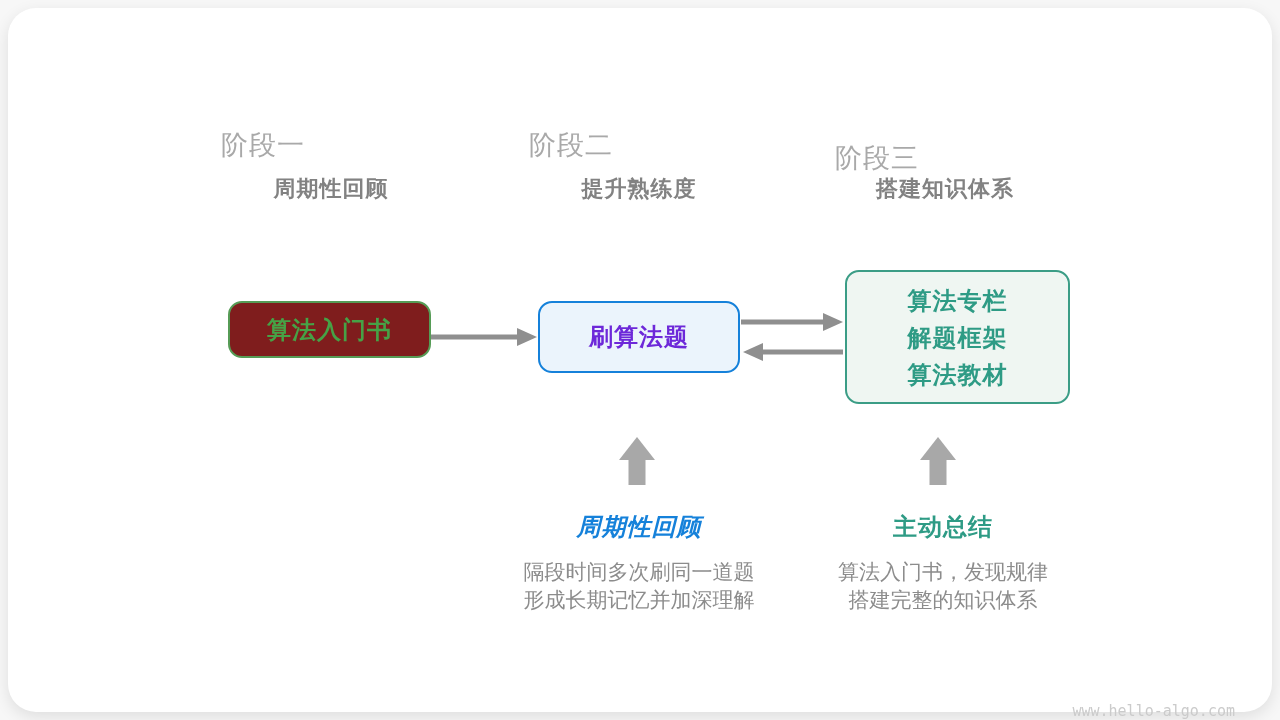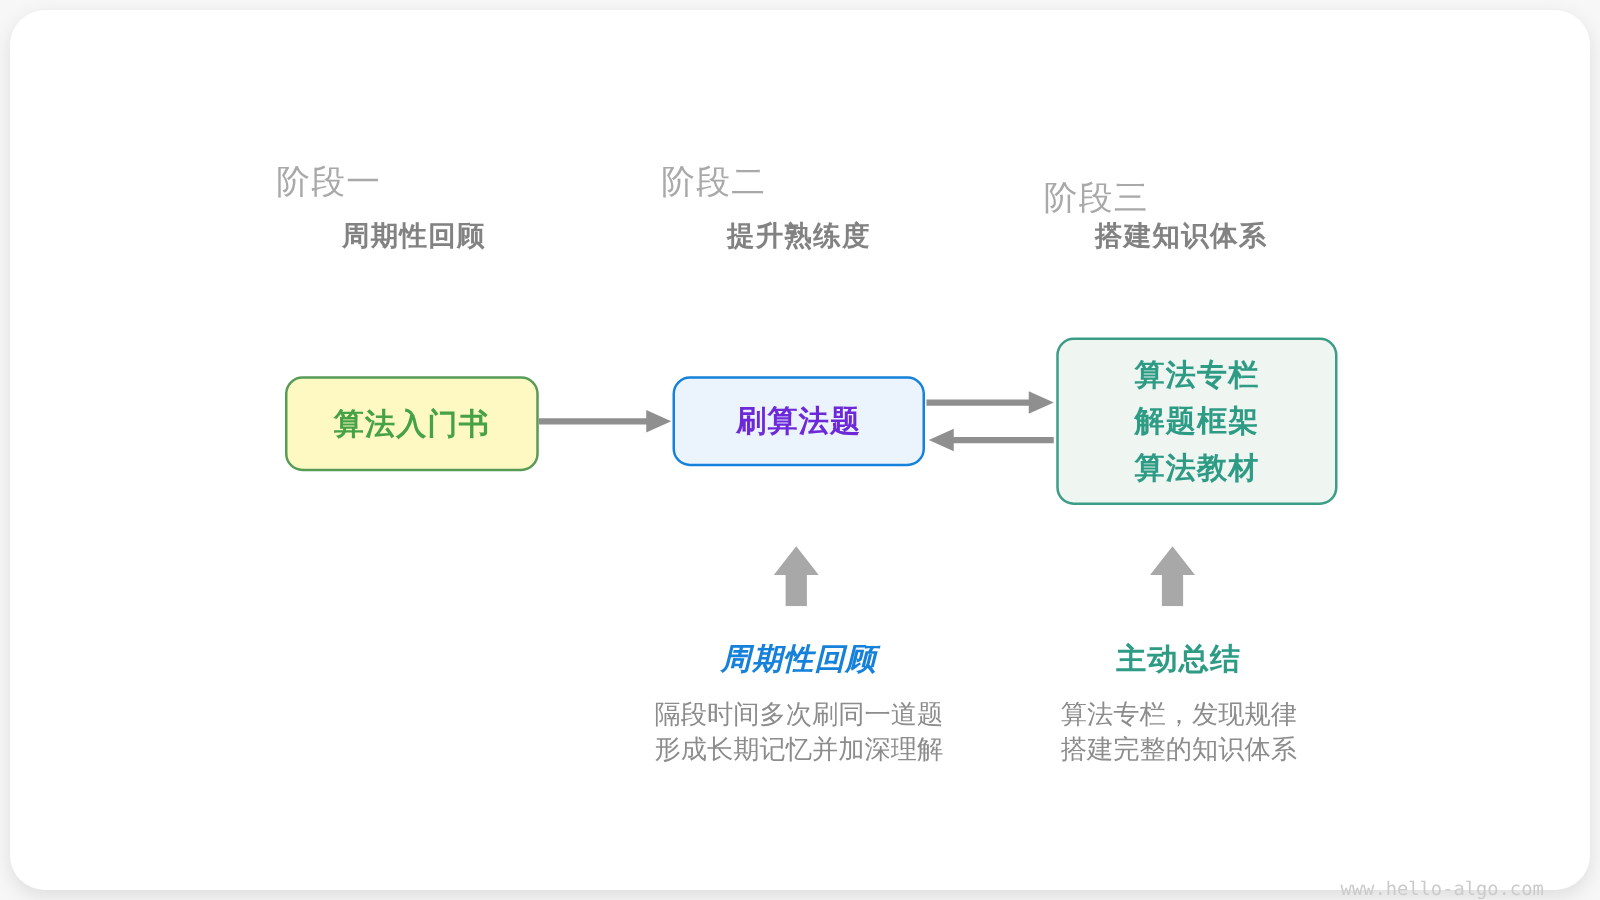--- a/index.html
+++ b/index.html
@@ -19,22 +19,22 @@
   }
   .stage-sub {
     position:absolute; width:220px; text-align:center;
     font-size:22px; font-weight:bold; color:#828282; letter-spacing:1px;
   }
   .flow-box {
     position:absolute; border-radius:14px;
     display:flex; flex-direction:column; align-items:center; justify-content:center;
     font-size:24px; font-weight:bold; letter-spacing:1px;
   }
-  .box-green  { left:228px; top:301px; width:203px; height:76px;
-                background:#fef9c3; border:2px solid #569c56; color:#46a246; }
+  .box-green  { left:228px; top:301px; width:203px; height:57px;
+                background:#7f1d1d; border:2px solid #569c56; color:#46a246; }
   .box-blue   { left:538px; top:301px; width:202px; height:72px;
                 background:#ebf4fc; border:2px solid #1581da; color:#6d28d9; }
   .box-teal   { left:845px; top:270px; width:225px; height:134px;
                 background:#eff6f2; border:2px solid #3b9d86; color:#2e9b85;
                 line-height:37px; }
   .arrow-svg { position:absolute; }
   .ann-title {
     position:absolute; width:300px; text-align:center;
     font-size:24px; font-weight:bold; letter-spacing:1px;
   }
@@ -115,18 +115,18 @@
   </span>
 
   <div class="ann-title blue" style="left:489px; top:511px;">周期性回顾</div>
   <div class="ann-desc" style="left:479px; top:558px;">
     <div>隔段时间多次刷同一道题</div>
     <div>形成长期记忆并加深理解</div>
   </div>
 
   <div class="ann-title teal" style="left:793px; top:511px;">主动总结</div>
   <div class="ann-desc" style="left:783px; top:558px;">
-    <div>算法专栏，发现规律</div>
+    <div>算法入门书，发现规律</div>
     <div>搭建完整的知识体系</div>
   </div>
 
   <div class="watermark">www.hello-algo.com</div>
 </div>
 
 </body></html>

